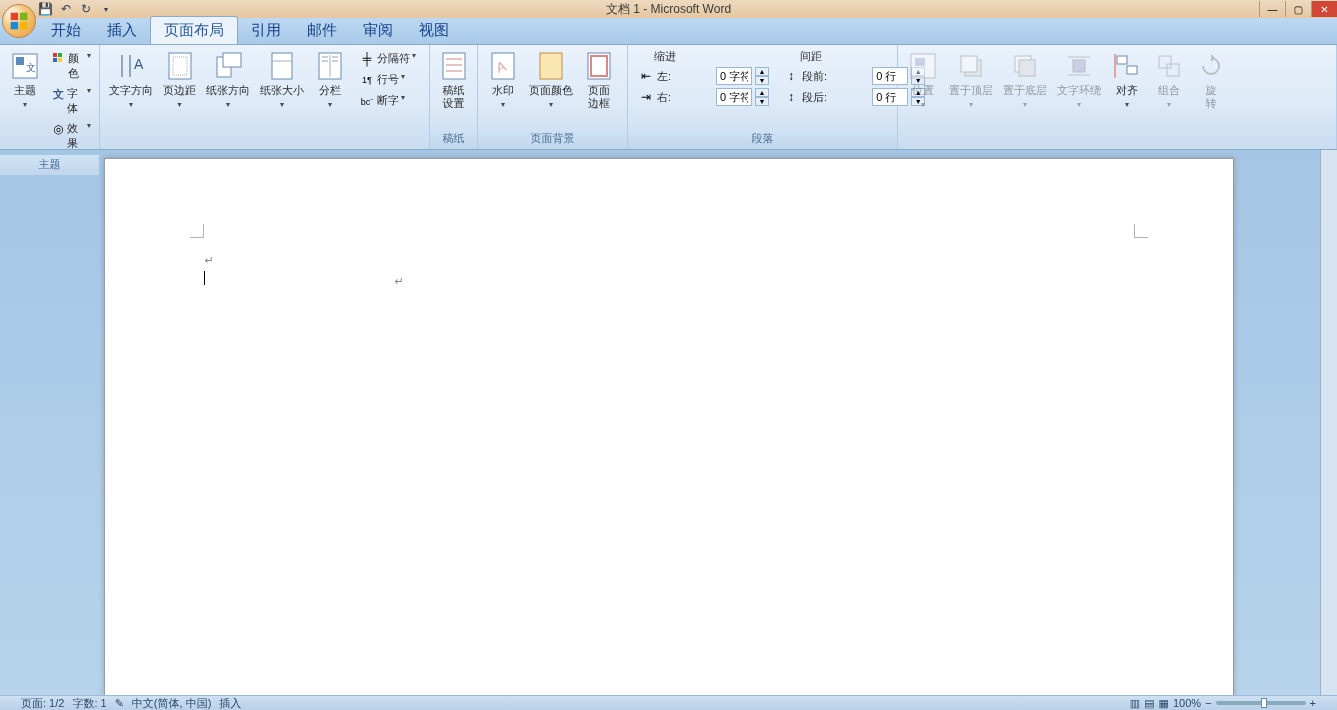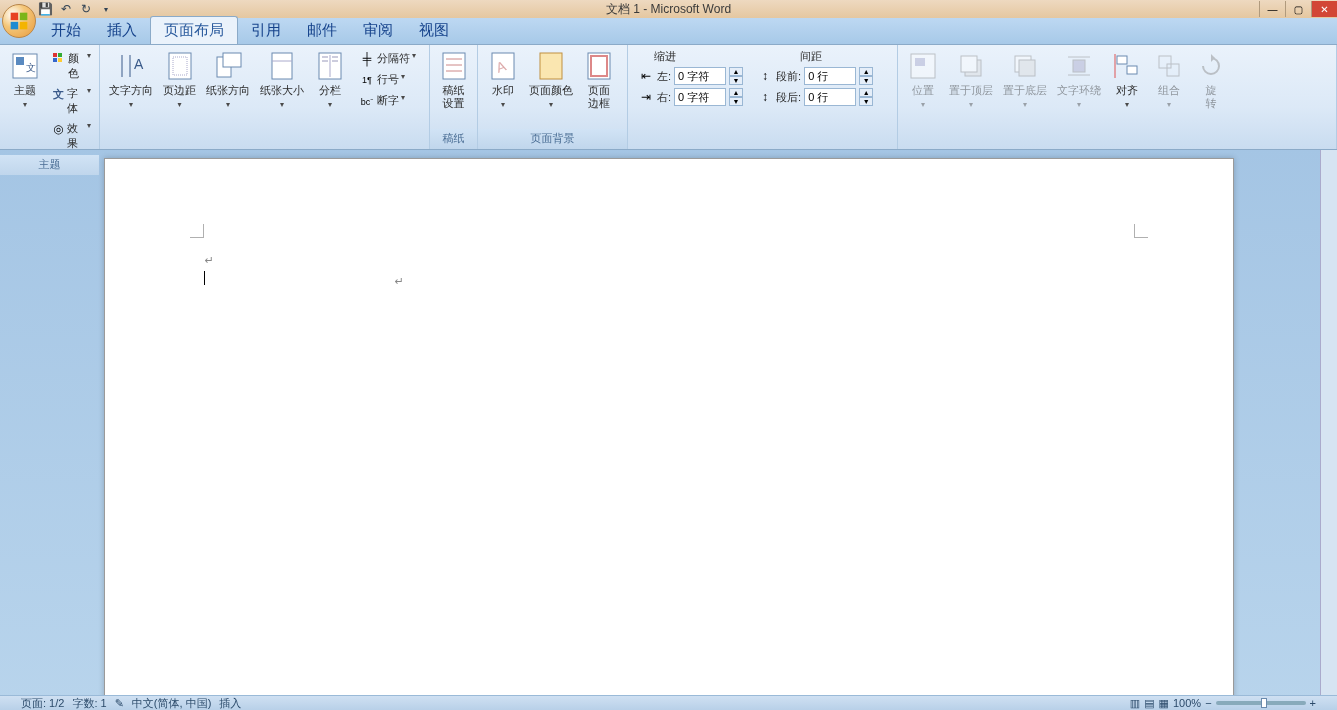--- a/index.html
+++ b/index.html
@@ -28,21 +28,21 @@
 .vbtn-icon { width: 32px; height: 32px; display: flex; align-items: center; justify-content: center; margin-bottom: 2px; }
 .vbtn-label { font-size: 11px; color: #2b2b2b; text-align: center; line-height: 13px; white-space: nowrap; }
 .dd-arrow { font-size: 8px; color: #4a4a4a; }
 
 .small-row { display: flex; align-items: flex-start; gap: 2px; padding: 1px 3px; cursor: pointer; border: 1px solid transparent; }
 .small-icon { width: 16px; height: 16px; display: inline-flex; align-items: center; justify-content: center; }
 .small-label { font-size: 11px; color: #2b2b2b; }
 
 .spin-row { display: flex; align-items: center; gap: 3px; padding: 1px 2px; }
 .spin-label { font-size: 11px; color: #2b2b2b; white-space: nowrap; }
-.spin-input { width: 52px; height: 18px; border: 1px solid #9AB7D4; background: #fff; padding: 0 3px; font-size: 11px; }
+.spin-input { width: 36px; height: 18px; border: 1px solid #9AB7D4; background: #fff; padding: 0 3px; font-size: 11px; margin-left: 42px; }
 .spin-btns { display: flex; flex-direction: column; width: 14px; }
 .spin-up, .spin-dn { height: 9px; border: 1px solid #9AB7D4; background: #E5EEF9; font-size: 7px; display:flex; align-items:center; justify-content:center; cursor:pointer; line-height:1; }
 
 .disabled { opacity: 0.45; pointer-events: none; }
 
 .doc-area { position: absolute; top: 150px; left: 0; right: 0; bottom: 15px; overflow: hidden; display:flex; justify-content:center; }
 .page { width: 1130px; height: 1400px; background: #fff; border: 1px solid #9a9a9a; box-shadow: 0 0 6px rgba(0,0,0,0.2); margin-top: 8px; position: relative; }
 .margin-tr2 { position:absolute; right:85px; top:65px; width:14px; height:14px; border-left:1px solid #b0b0b0; border-bottom:1px solid #b0b0b0;}
 .margin-tl2 { position:absolute; left:85px; top:65px; width:14px; height:14px; border-right:1px solid #b0b0b0; border-bottom:1px solid #b0b0b0;}
 .para-mark { position:absolute; font-size:11px; color:#888; }
@@ -306,20 +306,21 @@
             <span class="spin-label">段后:</span>
             <input class="spin-input" value="0 行" style="">
             <div class="spin-btns">
                 <div class="spin-up">▲</div>
                 <div class="spin-dn">▼</div>
               </div>
           </div>
         </div>
       </div>
     </div>
+    <div class="group-label">段落</div>
   </div>
 
   <div class="group" style="flex:1">
     <div class="group-body">
       <div class="vbtn disabled">
         <div class="vbtn-icon">
             <svg width="28" height="28">
               <rect x="2" y="2" width="24" height="24" fill="#fff" stroke="#888"></rect>
               <rect x="6" y="6" width="10" height="8" fill="#aac"></rect>
             </svg>

